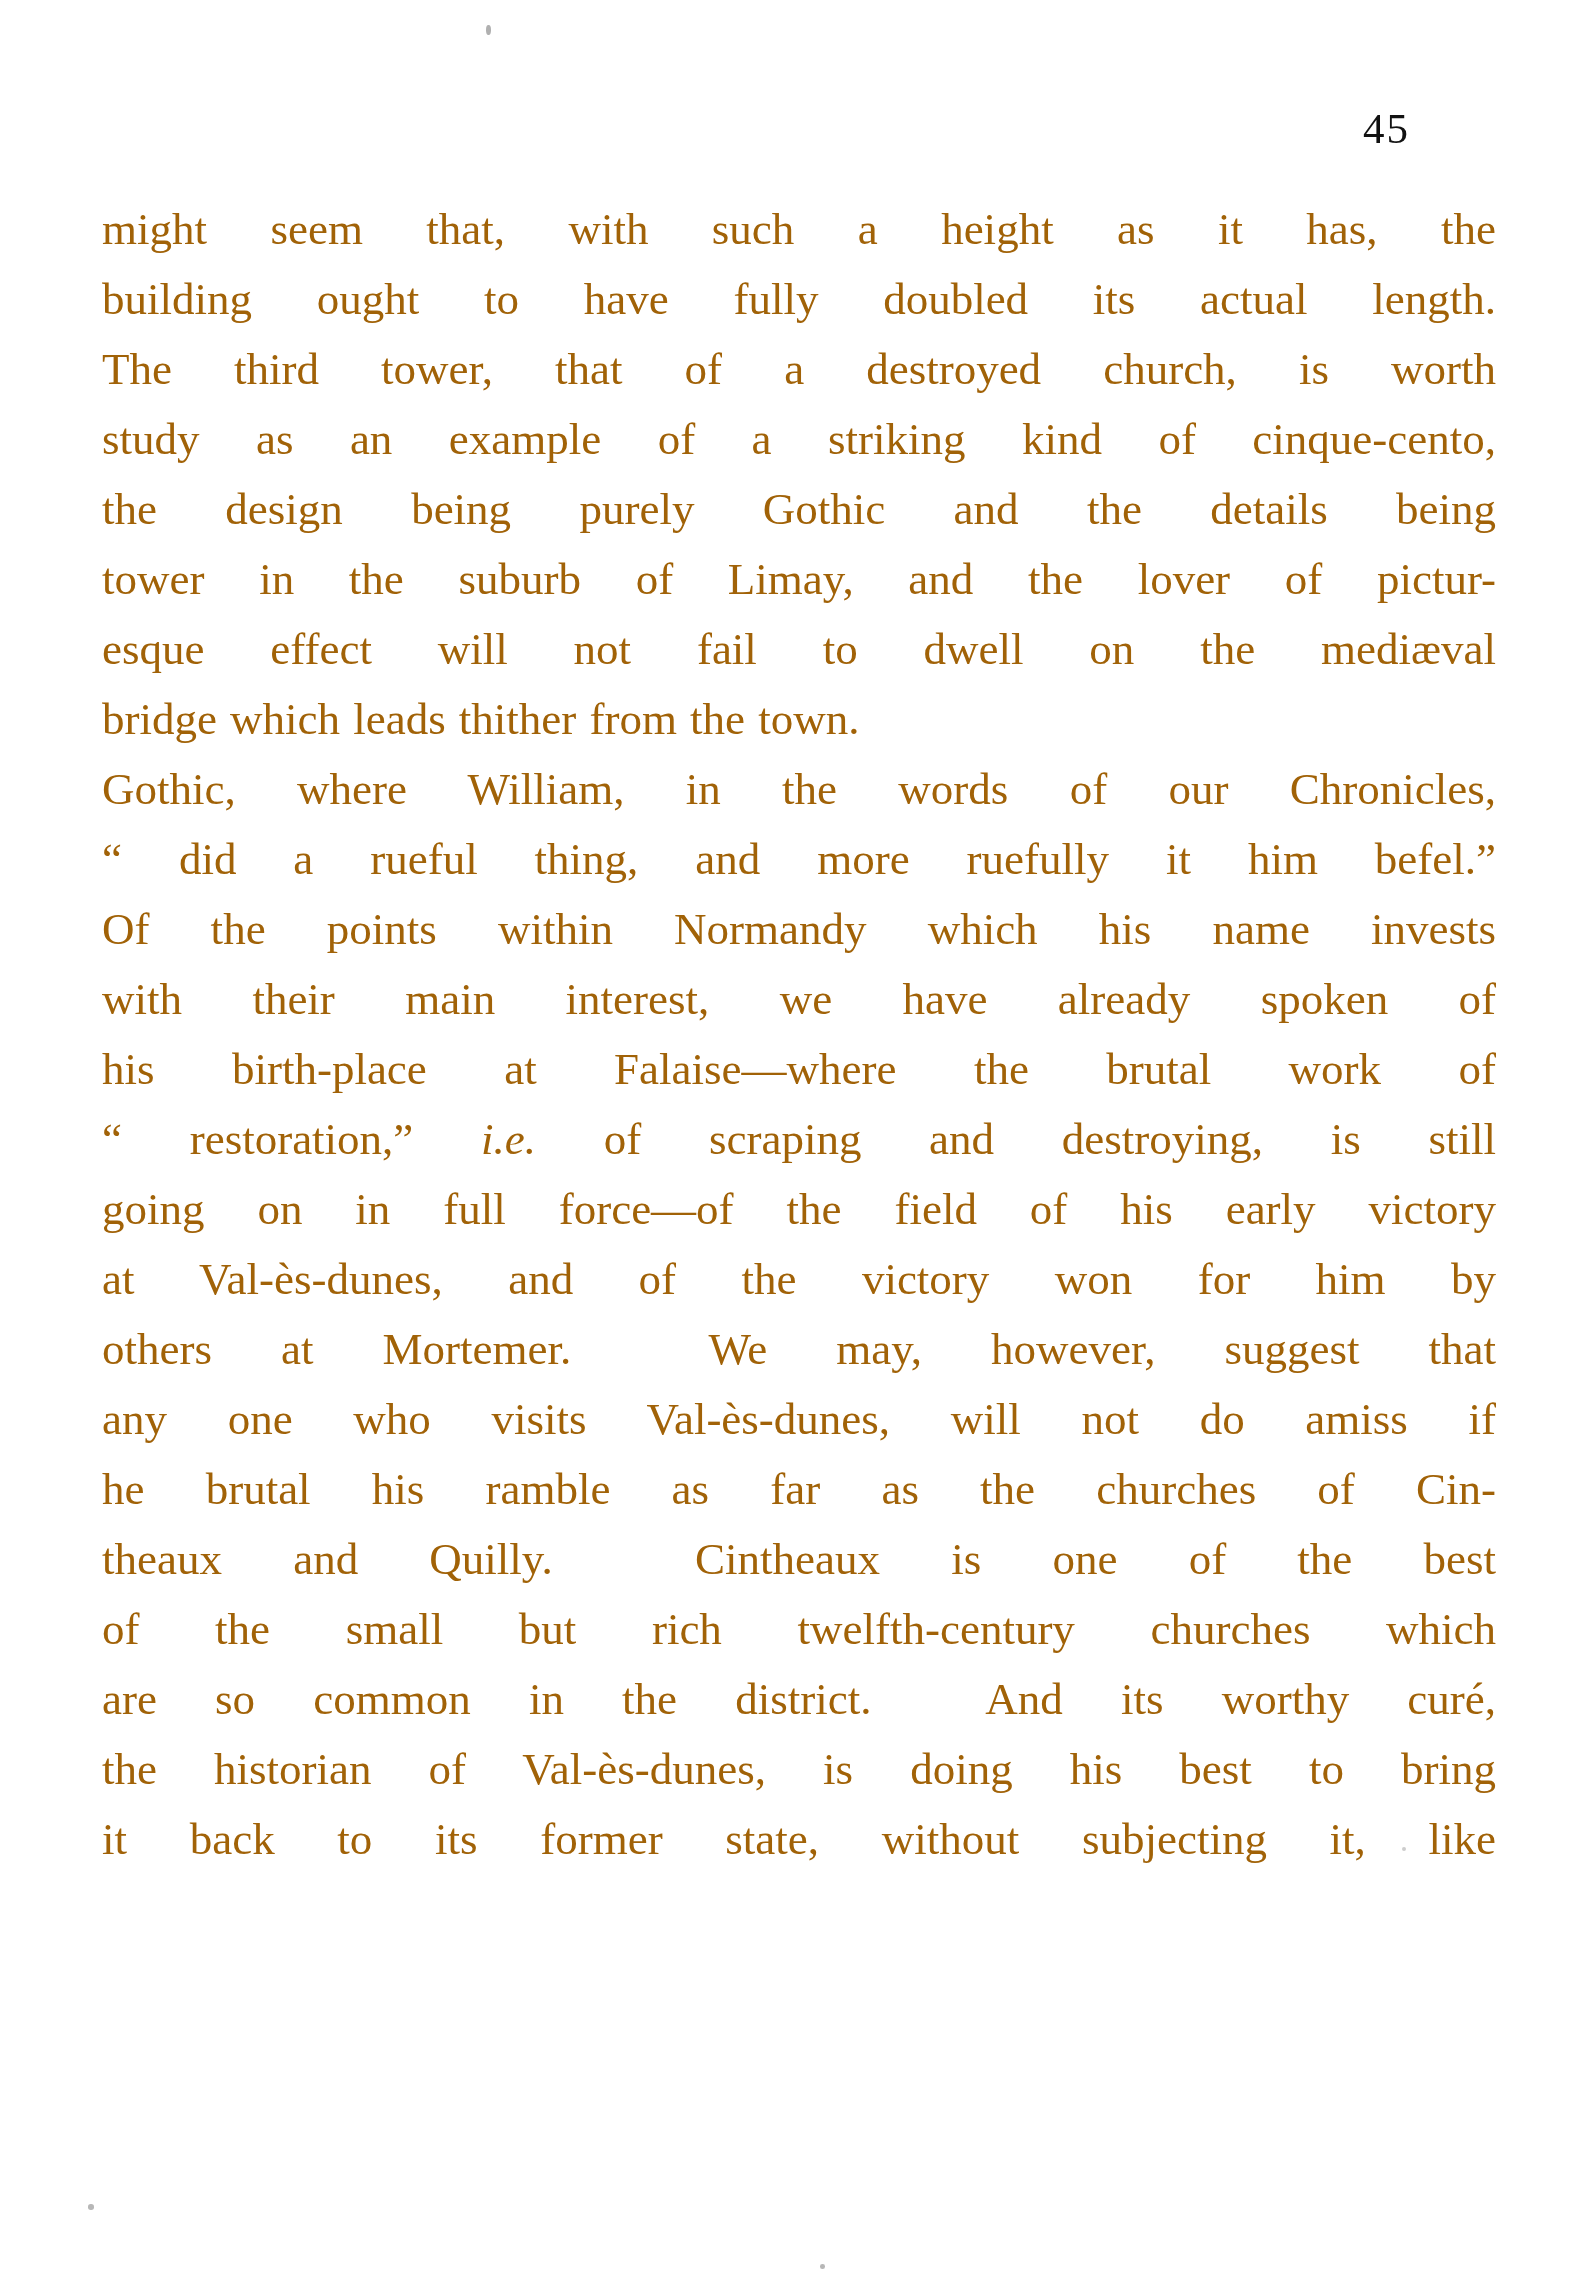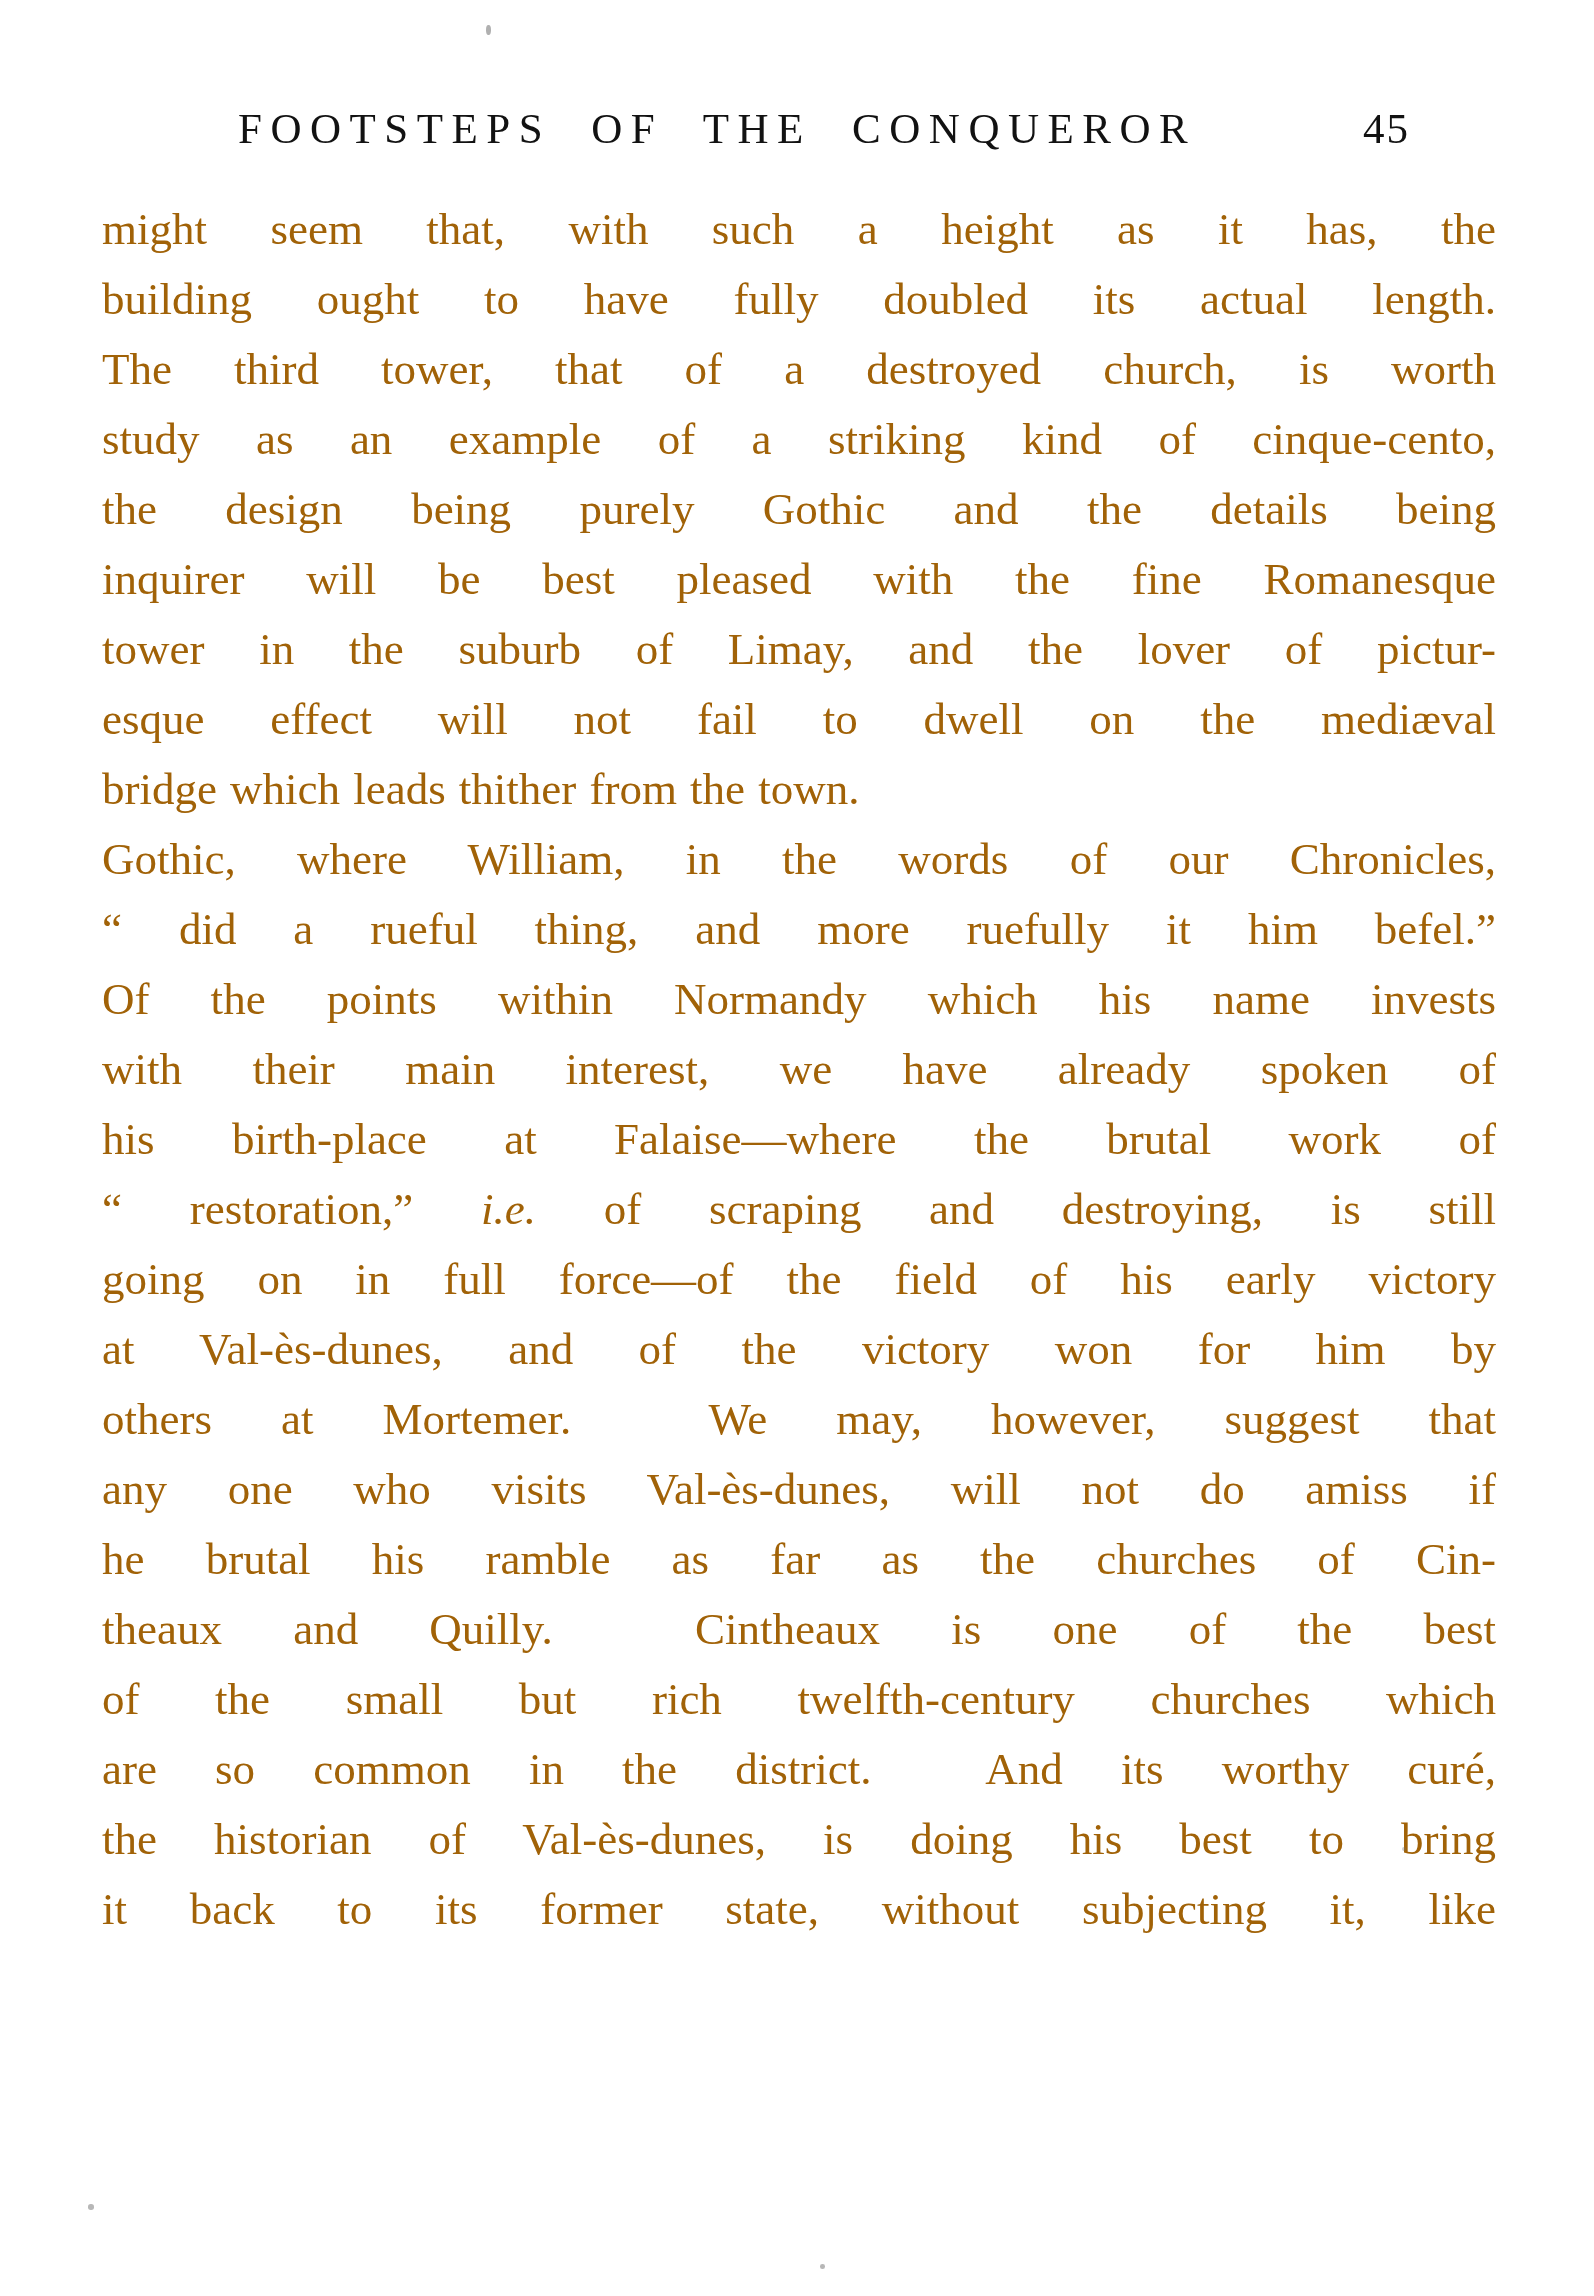--- a/index.html
+++ b/index.html
@@ -60,31 +60,29 @@
   }
   .speck.s1 { left: 486px; top: 25.4px;  width: 4.7px; height: 9.4px; opacity: .55; }
   .speck.s2 { left: 88px;  top: 2204px; width: 5.6px; height: 5.6px;  opacity: .5;  }
   .speck.s3 { left: 820px; top: 2264px; width: 4.7px; height: 4.7px;  opacity: .5;  }
   .speck.s4 { left: 1402px; top: 1847px; width: 3.8px; height: 3.8px; opacity: .35; }
 </style>
 </head>
 <body>
 
 <div class="page">
-  <div class="running-head">FOOTSTEPS OF THE CONQUEROR</div>
   <div class="page-number">45</div>
 
   <main class="text-block" id="text-block">
       <div class="paragraph">
         <div class="line">might seem that, with such a height as it has, the</div>
         <div class="line">building ought to have fully doubled its actual length.</div>
         <div class="line">The third tower, that of a destroyed church, is worth</div>
         <div class="line">study as an example of a striking kind of cinque-cento,</div>
         <div class="line">the design being purely Gothic and the details being</div>
-        <div class="line">inquirer will be best pleased with the fine Romanesque</div>
         <div class="line">tower in the suburb of Limay, and the lover of pictur-</div>
         <div class="line">esque effect will not fail to dwell on the mediæval</div>
         <div class="line short">bridge which leads thither from the town.</div>
       </div>
       <div class="paragraph">
         <div class="line">Gothic, where William, in the words of our Chronicles,</div>
         <div class="line">“ did a rueful thing, and more ruefully it him befel.”</div>
         <div class="line">Of the points within Normandy which his name invests</div>
         <div class="line">with their main interest, we have already spoken of</div>
         <div class="line">his birth-place at Falaise—where the brutal work of</div>

